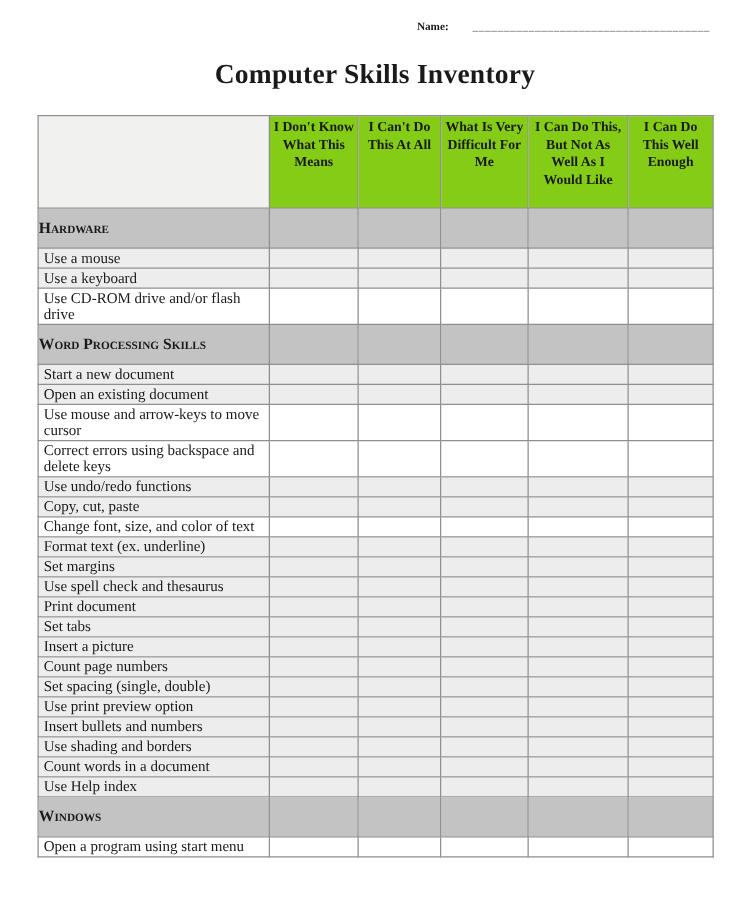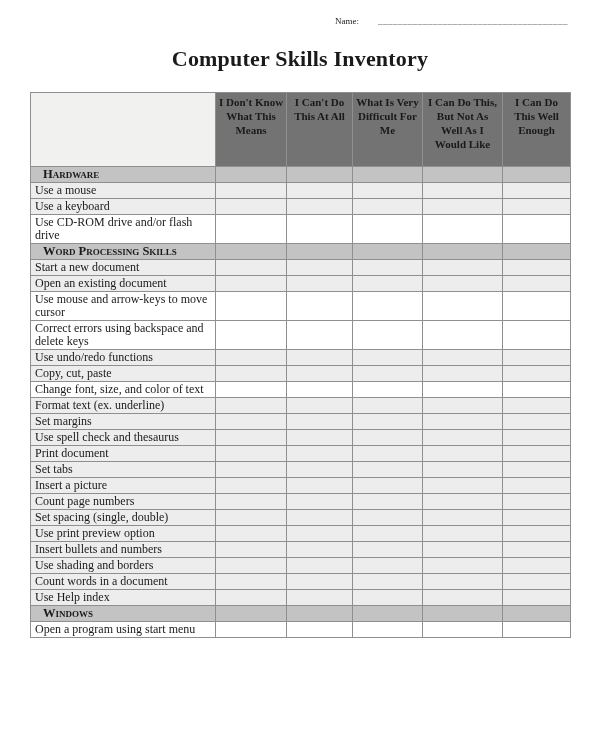--- a/index.html
+++ b/index.html
@@ -19,21 +19,21 @@
     padding: 16px 30px 0 30px;
   }
   .name-row {
     text-align: right;
     font-size: 9px;
     padding-right: 2px;
     height: 14px;
     white-space: nowrap;
   }
   .name-label {
-    font-weight: normal;
+    font-weight: bold;
     margin-right: 3px;
     text-align: center;
   }
   .name-blank {
     letter-spacing: 0.5px;
     color: #444;
     margin-left: 16px;
   }
   h1.title {
     margin: 16px 0 20px 0;
@@ -46,40 +46,40 @@
     width: 540px;
     margin: 0 auto;
     border-collapse: collapse;
     table-layout: fixed;
   }
   table.skills td, table.skills th {
     border: 1px solid #8f8f8f;
     overflow: hidden;
   }
   thead th {
-    background: #737373;
+    background: #84cc16;
     font-weight: bold;
     font-size: 11px;
     line-height: 14px;
     vertical-align: top;
     text-align: center;
     padding: 2px 2px;
     height: 74px;
   }
   thead th.corner {
     background: #f1f1ef;
   }
   tr.section td {
     background: #c3c3c3;
     font-variant: small-caps;
     font-weight: bold;
     font-size: 12.5px;
     line-height: 13px;
-    padding: 1px 12px;
-    height: 16px;
+    padding: 1px 0;
+    height: 32px;
   }
   tr.skill td {
     background: #ffffff;
     font-size: 12px;
     line-height: 13px;
     padding: 1px 6px 1px 4px;
     height: 16px;
     vertical-align: top;
   }
   tr.skill.shaded td {

